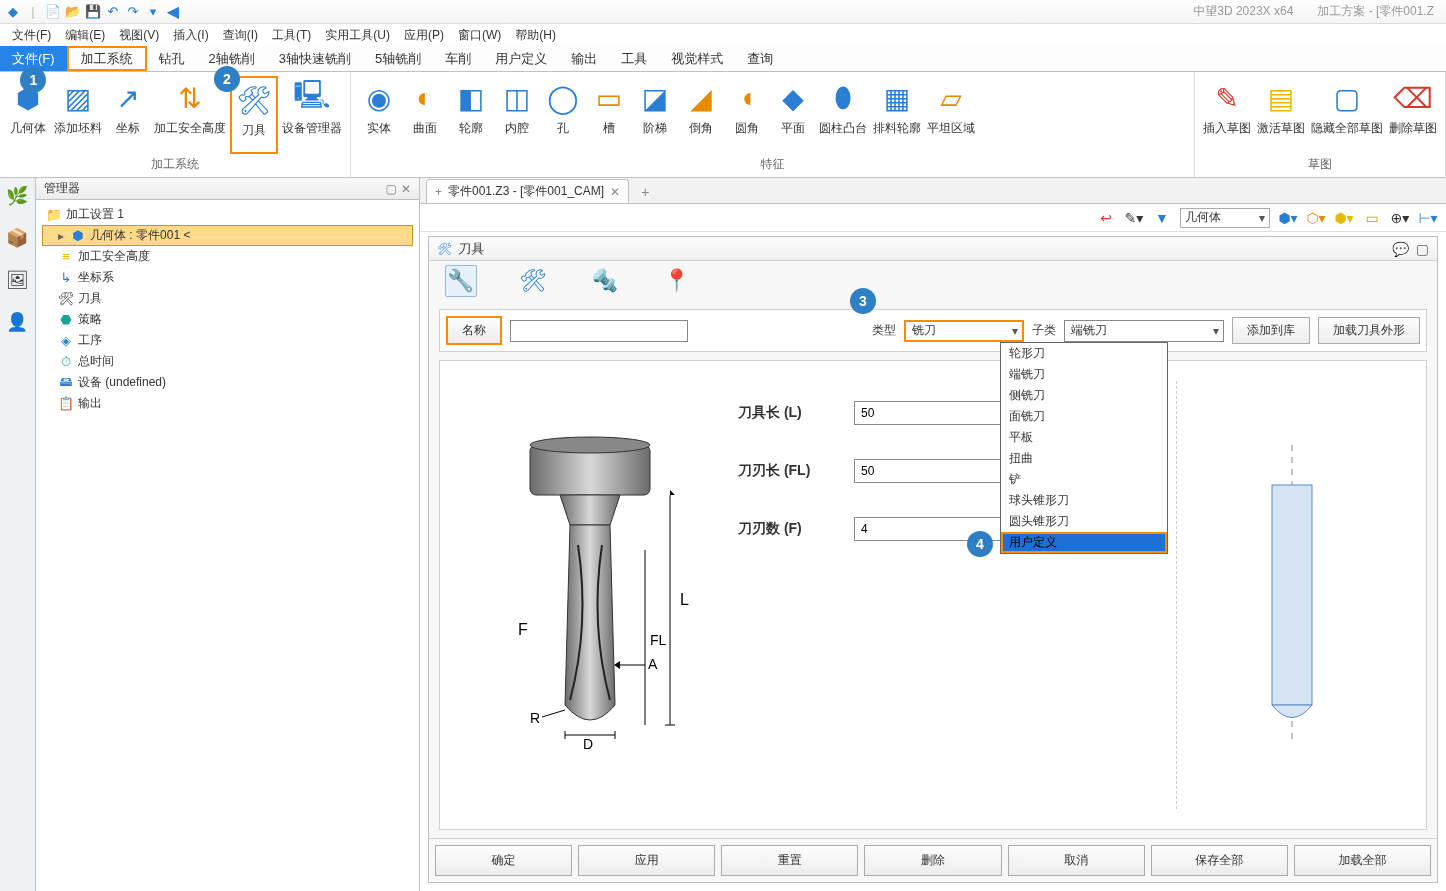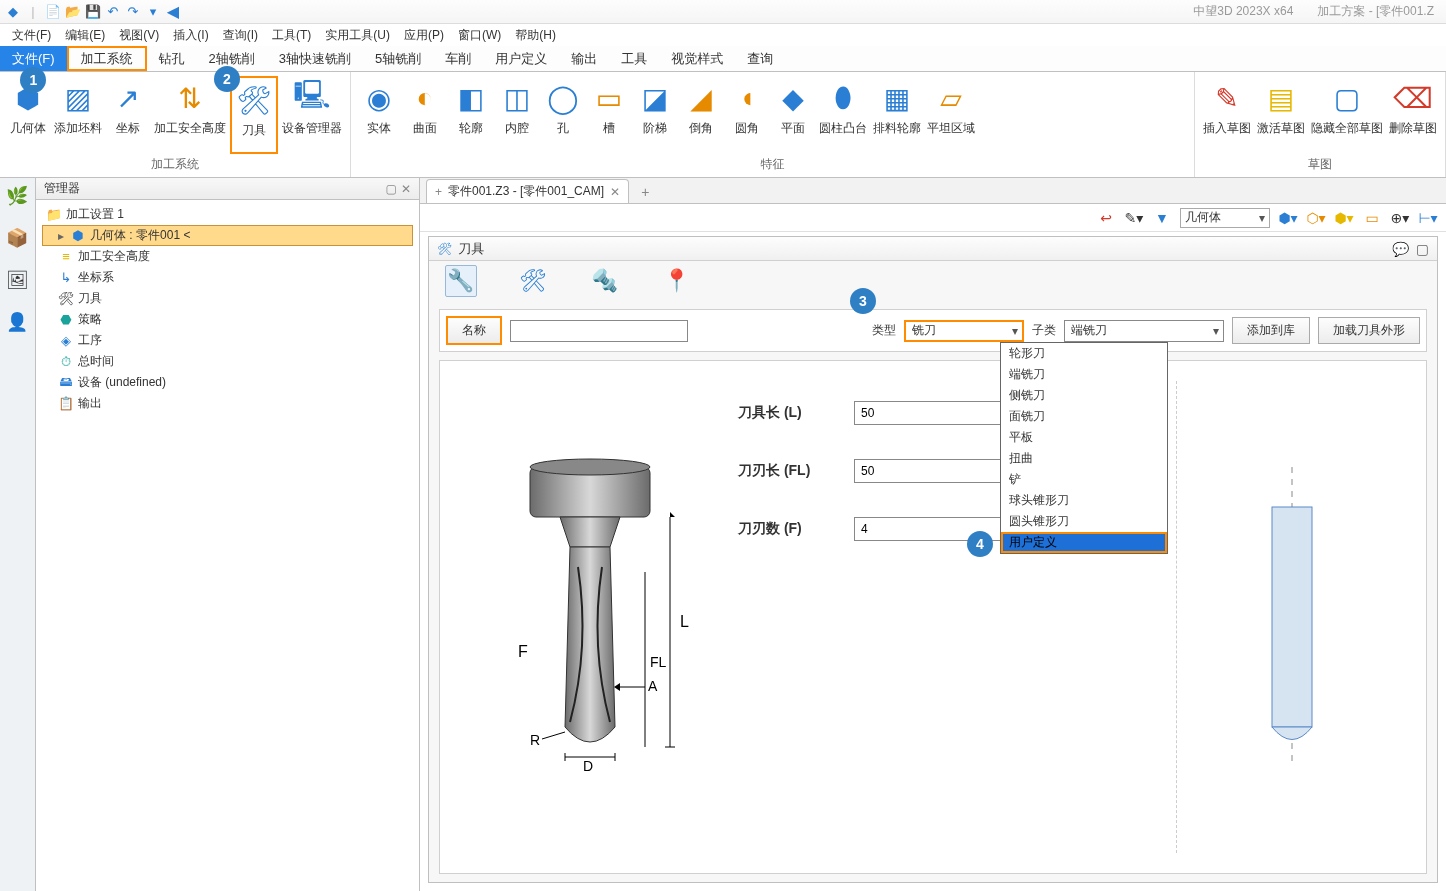--- a/index.html
+++ b/index.html
@@ -492,15 +492,24 @@
           <div class="preview-col">
             <svg width="100" height="300" viewBox="0 0 100 300">
               <line x1="50" y1="0" x2="50" y2="300" stroke="#888" stroke-dasharray="6 6"></line>
               <rect x="30" y="40" width="40" height="220" fill="#d6e4f2" stroke="#5a8ac6"></rect>
               <path d="M30 260 Q50 285 70 260 Z" fill="#d6e4f2" stroke="#5a8ac6"></path>
             </svg>
           </div>
         </div>
       </div>
 
+      <div class="dlg-footer">
+        <div class="btn">确定</div>
+        <div class="btn">应用</div>
+        <div class="btn">重置</div>
+        <div class="btn">删除</div>
+        <div class="btn">取消</div>
+        <div class="btn">保存全部</div>
+        <div class="btn">加载全部</div>
+      </div>
     </div>
   </div>
 </div>
 
 </body></html>

